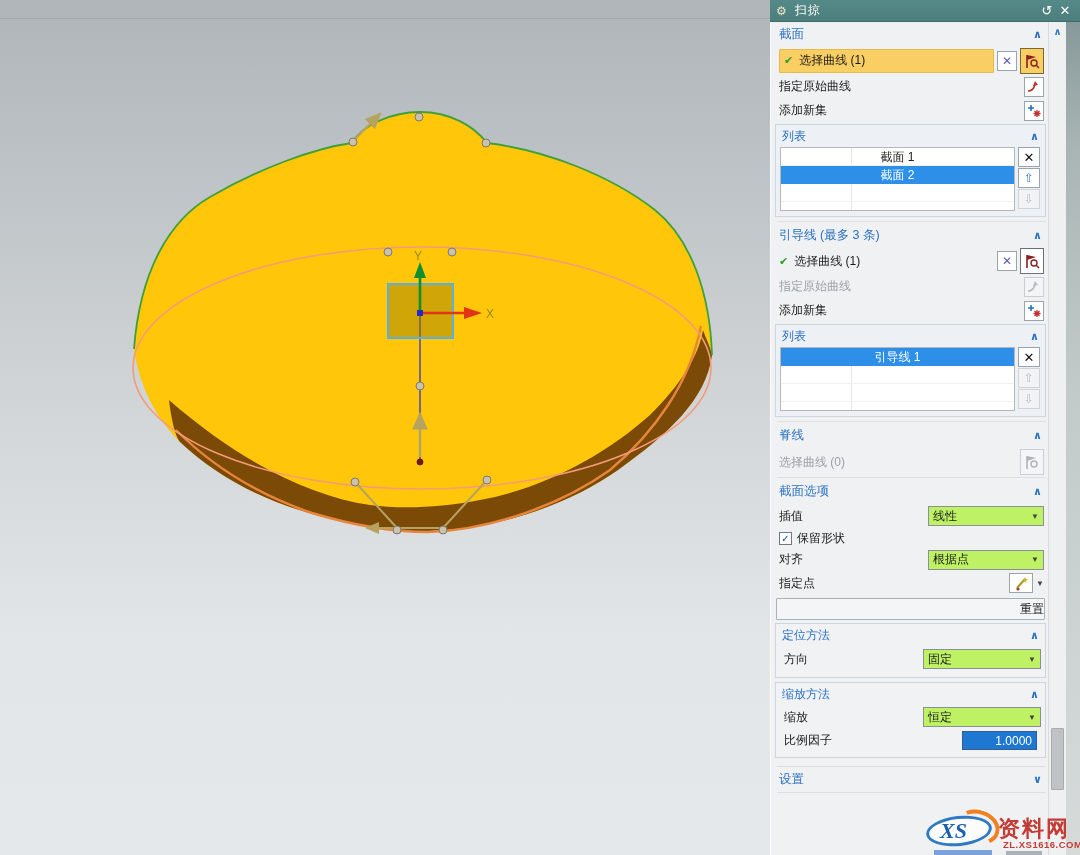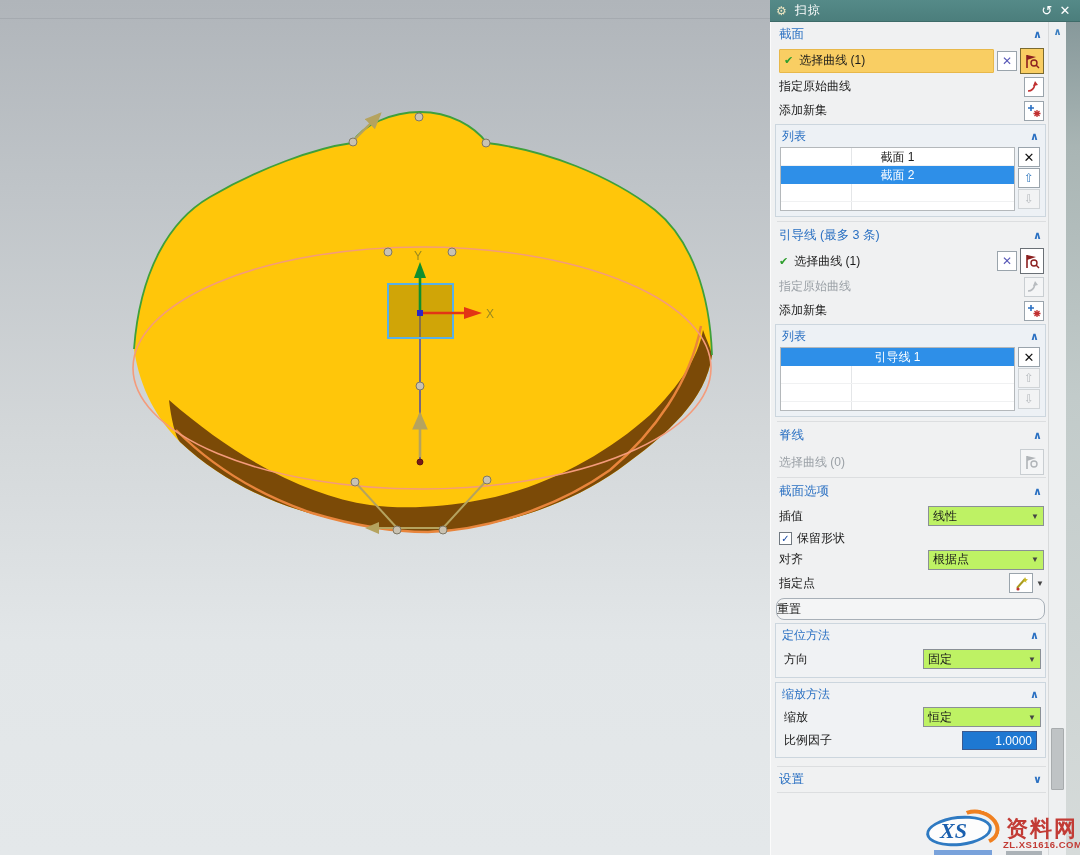--- a/index.html
+++ b/index.html
@@ -59,32 +59,32 @@
   .lb .uarr { color:#3a7ec0; font-size:12px; }
   .lb .darr { color:#b9bdc0; font-size:12px; }
 
   .dd { width:116px; height:20px; background:#bef264; border:1px solid #8a9096; display:flex; align-items:center; padding:0 4px; }
   .dd .v { flex:1; font-size:12px; }
   .dd .arr { font-size:8px; color:#444; }
   .dd.w118 { width:118px; }
 
   .cbx { width:13px; height:13px; border:1px solid #707880; background:#fff; display:flex; align-items:center; justify-content:center; font-size:10px; color:#1446a0; margin-right:5px; }
 
-  .reset-btn { height:22px; margin:3px 3px 3px 1px; background:#f4f5f6; border:1px solid #a8b0b8; border-radius:8px;
-    display:flex; align-items:center; justify-content:flex-start; font-size:12px; }
+  .reset-btn { height:22px; margin:3px 3px 3px 1px; background:#f4f5f6; border:1px solid #a8b0b8; border-radius:1px;
+    display:flex; align-items:center; justify-content:flex-end; font-size:12px; }
 
   .field-blue { width:75px; height:19px; background:#1e78d2; border:1px solid #3a5a90; color:#fff;
     display:flex; align-items:center; justify-content:flex-end; padding:0 4px; font-size:12px; margin-right:4px; }
 
   
   #watermark { position:absolute; left:926px; top:814px; width:154px; height:41px; pointer-events:none; }
   #wm-oval { position:absolute; left:0; top:2px; width:66px; height:30px; border:3px solid #2f7ac2; border-radius:50%; background:rgba(255,255,255,.85); transform:rotate(-6deg); }
   #wm-swoosh { position:absolute; left:30px; top:-4px; width:44px; height:34px; border:4px solid transparent; border-right-color:#f08020; border-top-color:#f08020; border-radius:50%; transform:rotate(18deg); }
   #wm-xs { position:absolute; left:14px; top:4px; font-family:"Liberation Serif","DejaVu Serif",serif; font-style:italic; font-weight:bold; font-size:22px; color:#1a5fae; }
-  #wm-name { position:absolute; left:80px; top:0px; font-size:22px; font-weight:bold; color:#c23b35; letter-spacing:2px; }
+  #wm-name { position:absolute; left:72px; top:0px; font-size:22px; font-weight:bold; color:#c23b35; letter-spacing:2px; }
   #wm-url { position:absolute; left:77px; top:25px; font-size:9.5px; font-weight:bold; color:#c23b35; letter-spacing:.5px; }
   #wm-frag1 { position:absolute; left:8px; top:36px; width:58px; height:5px; background:#5b8fd4; opacity:.8; }
   #wm-frag2 { position:absolute; left:80px; top:37px; width:36px; height:4px; background:#9aa2a8; opacity:.8; }
 </style>
 </head>
 <body>
 
 <div id="stage">
 
   <div id="viewport">

